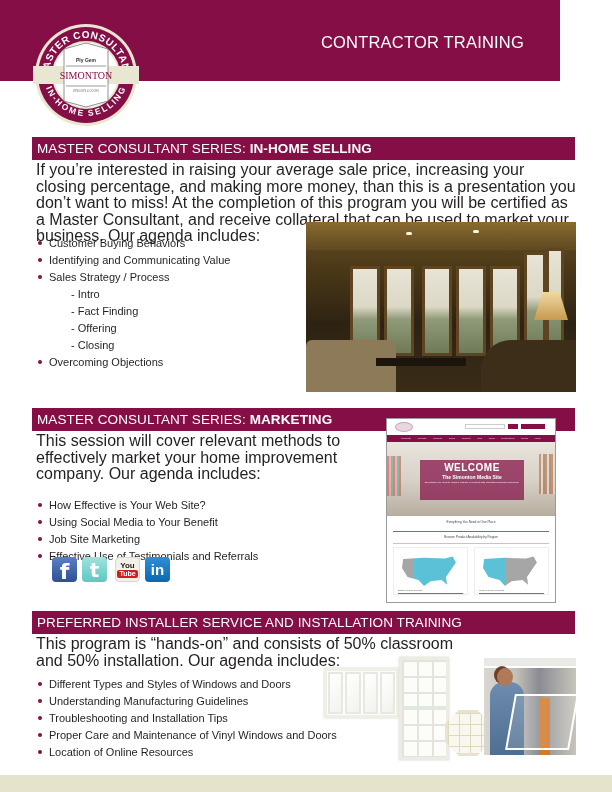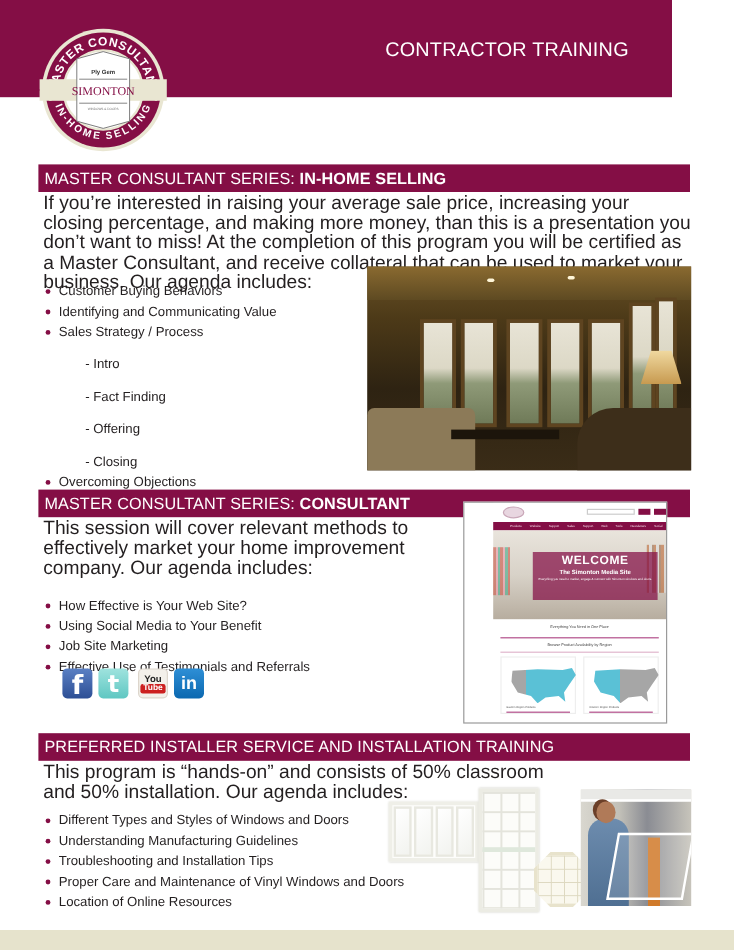--- a/index.html
+++ b/index.html
@@ -14,35 +14,35 @@
   .badge svg { width: 106px; height: 106px; display: block; }
 
   .section-bar { position: absolute; left: 32px; width: 543px; height: 23px; background: #840e45; color: #ffffff; font-size: 13.5px; line-height: 23px; padding-left: 5px; white-space: nowrap; letter-spacing: 0.1px; }
   .section-bar b { font-weight: bold; }
 
   .para { position: absolute; left: 36px; font-size: 16px; line-height: 16.5px; color: #231f20; }
 
   ul.agenda { position: absolute; left: 36px; list-style: none; font-size: 11px; line-height: 17px; color: #231f20; }
   ul.agenda li { position: relative; padding-left: 13px; white-space: nowrap; }
   ul.agenda li.bullet::before { content: ""; position: absolute; left: 2px; top: 6px; width: 4px; height: 4px; border-radius: 50%; background: #840e45; }
-  ul.agenda li.sub { padding-left: 35px; margin-top: 10px; }
+  ul.agenda li.sub { padding-left: 35px; }
 
   
   .photo-room { position: absolute; left: 306px; top: 222px; width: 270px; height: 170px; overflow: hidden;
     background: linear-gradient(180deg, #6b5226 0%, #4d3a18 25%, #2e2312 60%, #3a2c17 100%); }
   .photo-room .ceiling { position: absolute; left: 0; top: 0; width: 100%; height: 28px; background: linear-gradient(180deg,#8a6a30,#5e4a22); }
   .photo-room .win { position: absolute; background: linear-gradient(180deg,#e8e4d6 0%, #dcd8c6 45%, #8f9a78 60%, #6f7a58 100%); border: 3px solid #5e4420; }
   .photo-room .sofa { position: absolute; left: 0; top: 118px; width: 90px; height: 52px; background: #8c7a58; border-radius: 6px 6px 0 0; }
   .photo-room .table { position: absolute; left: 70px; top: 136px; width: 90px; height: 8px; background: #1c150b; }
   .photo-room .lamp { position: absolute; right: 8px; top: 70px; width: 34px; height: 28px; background: linear-gradient(180deg,#f0d9a0,#c79a50); clip-path: polygon(25% 0,75% 0,100% 100%,0 100%); }
   .photo-room .chair { position: absolute; right: 0; top: 118px; width: 95px; height: 52px; background: #3d2e1a; border-radius: 30px 0 0 0; }
   .photo-room .light { position: absolute; width: 6px; height: 3px; background: #fff6d8; border-radius: 2px; }
 
   
-  .web-shot { position: absolute; left: 386px; top: 418px; width: 170px; height: 185px; background: #ffffff; border: 1px solid #9a9a9a; overflow: hidden; padding-left: 24px; }
+  .web-shot { position: absolute; left: 386px; top: 418px; width: 170px; height: 185px; background: #ffffff; border: 1px solid #9a9a9a; overflow: hidden; }
   .web-shot .ws-top { height: 16px; background: #ffffff; position: relative; }
   .web-shot .ws-logo { position: absolute; left: 8px; top: 3px; width: 18px; height: 10px; border-radius: 50%; background: #e8d6e0; border: 1px solid #c9a7b8; }
   .web-shot .ws-search { position: absolute; left: 78px; top: 5px; width: 40px; height: 5px; border: 1px solid #cccccc; }
   .web-shot .ws-btn1 { position: absolute; left: 121px; top: 5px; width: 10px; height: 5px; background: #840e45; }
   .web-shot .ws-btn2 { position: absolute; left: 134px; top: 5px; width: 24px; height: 5px; background: #840e45; }
   .web-shot .ws-nav { height: 7px; background: #840e45; color: #f2d6e3; font-size: 2.5px; line-height: 7px; padding-left: 14px; word-spacing: 6px; white-space: nowrap; }
   .web-shot .ws-hero { position: relative; height: 74px; background: linear-gradient(180deg,#e9e4dc 0%, #d8d2c8 50%, #b7ad9f 100%); }
   .web-shot .ws-shelf-l { position: absolute; left: 0; top: 14px; width: 14px; height: 40px; background: repeating-linear-gradient(90deg,#c54,#c54 2px,#e9a 2px,#e9a 4px,#4a8 4px,#4a8 6px); opacity: 0.6; }
   .web-shot .ws-shelf-r { position: absolute; right: 0; top: 12px; width: 16px; height: 40px; background: repeating-linear-gradient(90deg,#b63,#b63 2px,#ddd 2px,#ddd 4px,#964 4px,#964 6px); opacity: 0.6; }
   .web-shot .ws-welcome-box { position: absolute; left: 33px; top: 18px; width: 104px; height: 40px; background: rgba(132,14,69,0.72); color: #ffffff; text-align: center; }
@@ -149,21 +149,21 @@
   <div class="win" style="left:184px; top:44px; width:30px; height:90px;"></div>
   <div class="win" style="left:218px; top:30px; width:22px; height:100px;"></div>
   <div class="win" style="left:240px; top:26px; width:18px; height:100px;"></div>
   <div class="sofa"></div>
   <div class="table"></div>
   <div class="chair"></div>
   <div class="lamp"></div>
 </div>
 
 <div class="section-bar" style="top:408px;">
-  <span>MASTER CONSULTANT SERIES: </span><b>CONSULTANT</b>
+  <span>MASTER CONSULTANT SERIES: </span><b>MARKETING</b>
 </div>
 <p class="para" style="top:433px; width:330px;">This session will cover relevant methods to effectively market your home improvement company. Our agenda includes:</p>
 
 <ul class="agenda" style="top:473px;margin-top:24px;">
   <li class="bullet">How Effective is Your Web Site?</li>
   <li class="bullet">Using Social Media to Your Benefit</li>
   <li class="bullet">Job Site Marketing</li>
   <li class="bullet">Effective Use of Testimonials and Referrals</li>
 </ul>
 

